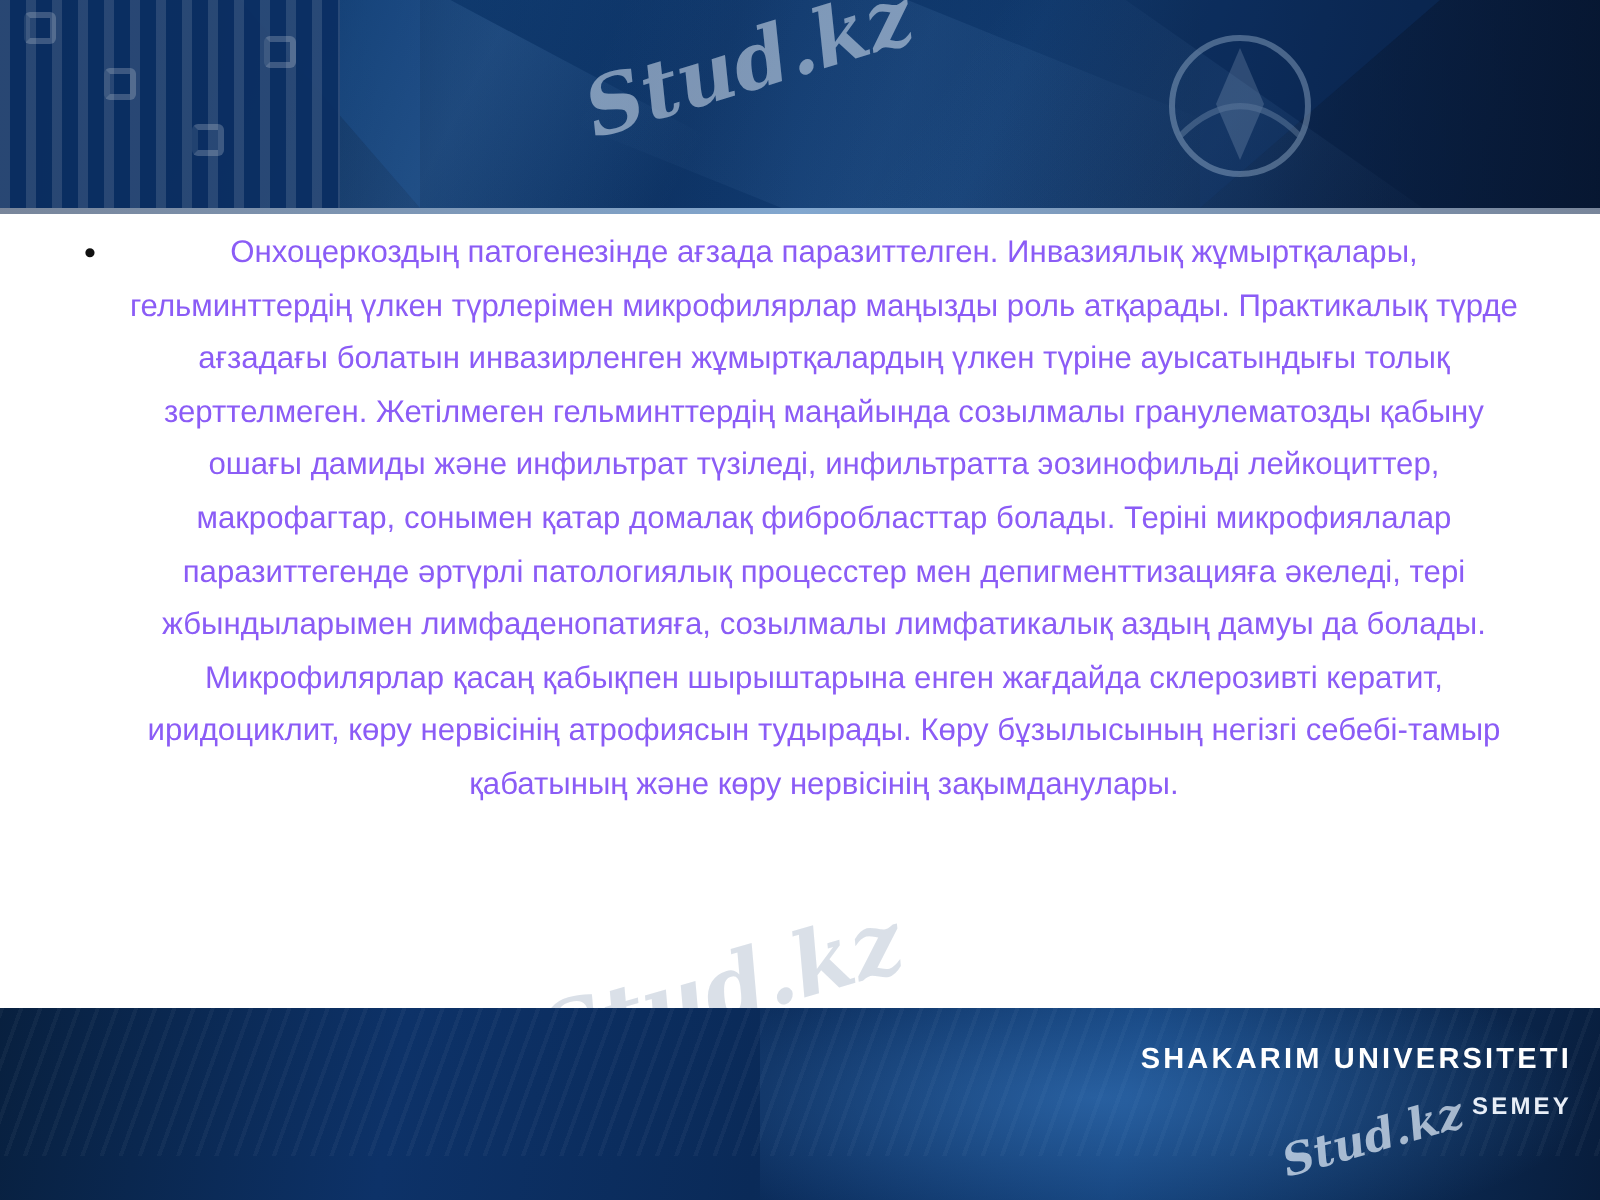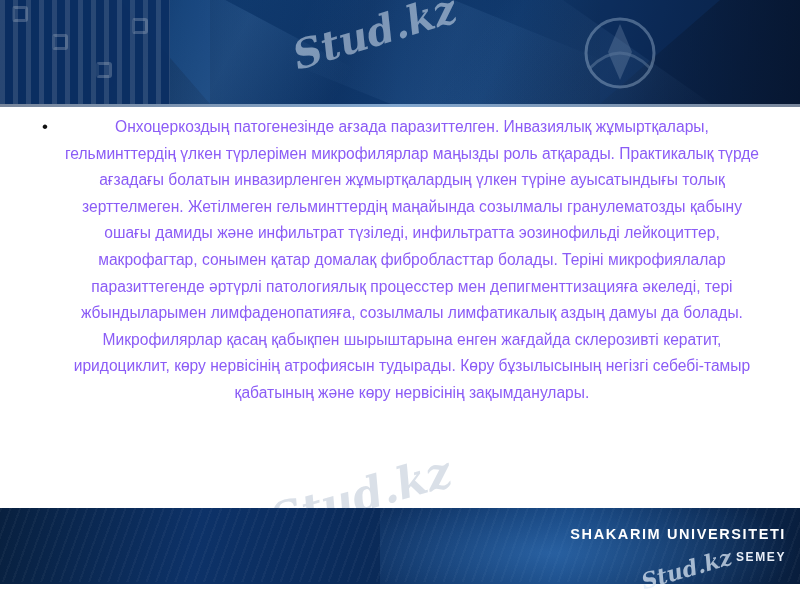--- a/index.html
+++ b/index.html
@@ -77,22 +77,22 @@
   .banner-edge {
     position: absolute;
     top: 104px; left: 0; width: 800px; height: 3px;
     background: linear-gradient(90deg, #0a2248, #1b5fa8, #0a2248);
     opacity: .55;
   }
 
   
   .bottom-banner {
     position: absolute;
-    left: 0; bottom: 16px;
-    width: 800px; height: 76px;
+    left: 0; bottom: 0;
+    width: 800px; height: 96px;
     background:
       linear-gradient(100deg, #08203f 0%, #0d3268 25%, #0a2a58 48%, #103c74 70%, #081d3c 100%);
     overflow: hidden;
     padding-left: 40px;
   }
   .bottom-banner .glow {
     position: absolute; left: 380px; top: -30px;
     width: 420px; height: 150px;
     background: radial-gradient(ellipse at 40% 50%, rgba(70,140,215,0.45), rgba(10,40,80,0) 70%);
   }

